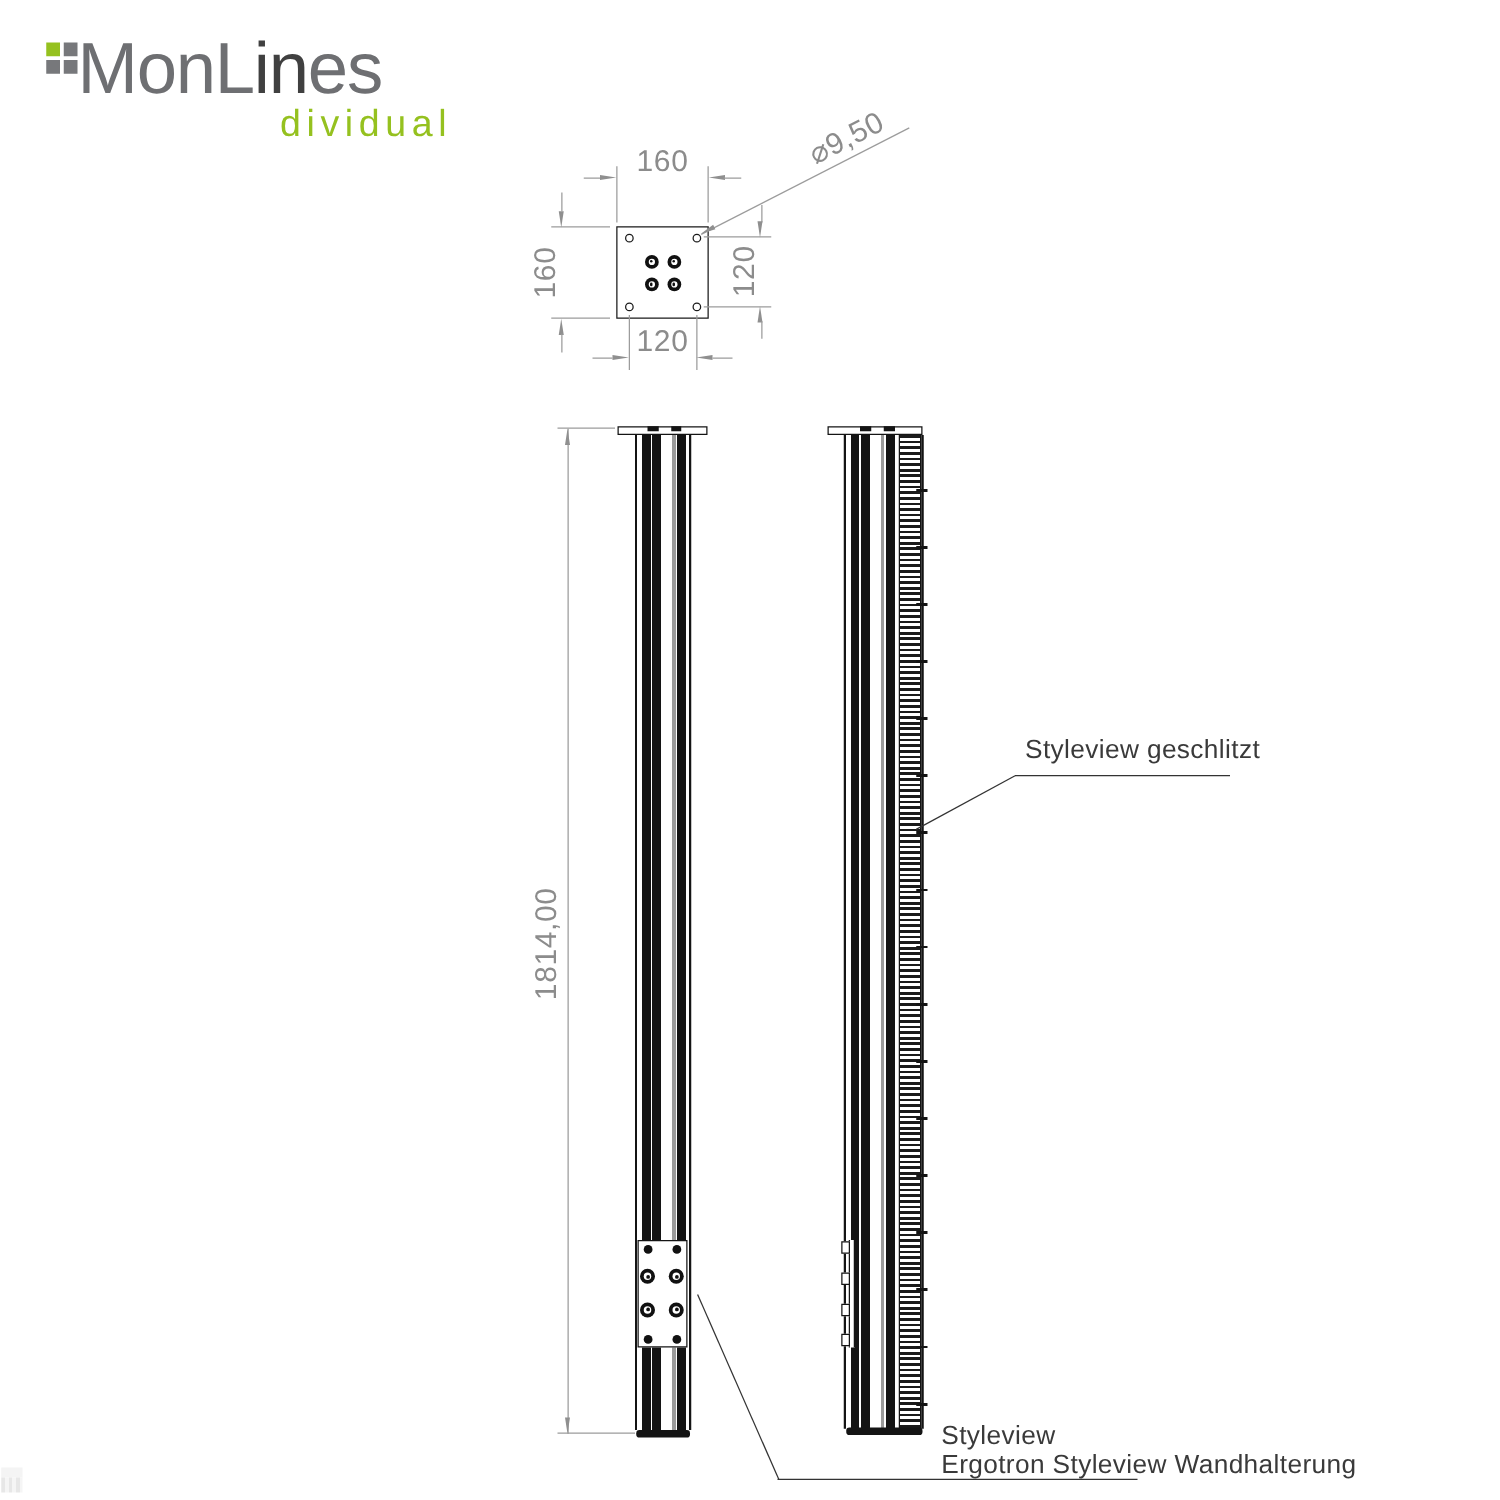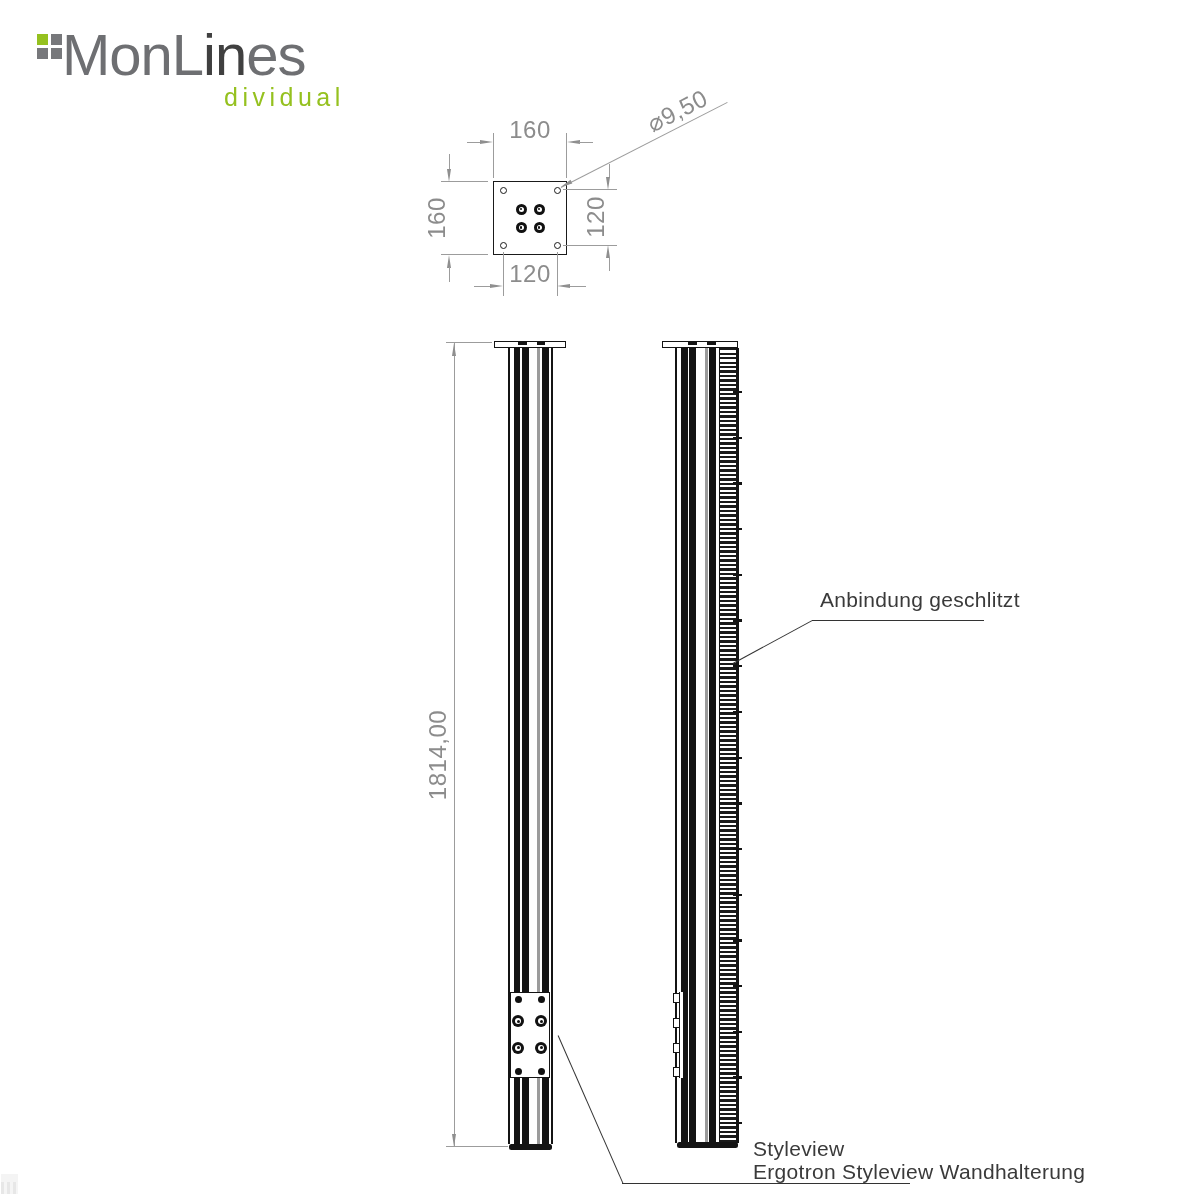--- a/index.html
+++ b/index.html
@@ -34,21 +34,21 @@
   <div>
     <div>
       <div class="sq" style="left:37px;top:34px;background:#95c11f;"></div>
       <div class="sq" style="left:51px;top:34px;background:#77787b;"></div>
       <div class="sq" style="left:37px;top:48px;background:#77787b;"></div>
       <div class="sq" style="left:51px;top:48px;background:#77787b;"></div>
     </div>
     <div class="abs" style="left:62px;top:26px;font-size:58px;font-weight:500;letter-spacing:-1px;color:#6e6f72;line-height:1;">
       <span>MonL</span><span style="color:#404040;">in</span><span>es</span>
     </div>
-    <div class="abs" style="left:224px;top:85px;font-size:25px;font-weight:500;letter-spacing:4.5px;color:#95c11f;line-height:1;">dividual</div>
+    <div class="abs" style="left:224px;top:85px;font-size:30px;font-weight:500;letter-spacing:4.5px;color:#95c11f;line-height:1;">dividual</div>
   </div>
 
   <div>
 
     <div class="abs" style="left:493px;top:181px;width:74px;height:74px;border:1.9px solid #1a1a1a;box-sizing:border-box;background:#fff;"></div>
 
     <div class="hole" style="left:500px;top:187px;width:7px;height:7px;border:1.5px solid #1a1a1a;background:#fff;"></div>
     <div class="hole" style="left:553.5px;top:187px;width:7px;height:7px;border:1.5px solid #1a1a1a;background:#fff;"></div>
     <div class="hole" style="left:500px;top:241.5px;width:7px;height:7px;border:1.5px solid #1a1a1a;background:#fff;"></div>
     <div class="hole" style="left:553.5px;top:241.5px;width:7px;height:7px;border:1.5px solid #1a1a1a;background:#fff;"></div>
@@ -174,21 +174,21 @@
 
     <div class="abs" style="left:678.5px;top:992px;width:5px;height:86px;box-sizing:border-box;background:#fff;
                 border-left:1.5px solid #141414;border-right:1.5px solid #141414;"></div>
     <div class="abs" style="left:672.5px;top:992.5px;width:7.5px;height:10px;border:1.5px solid #141414;box-sizing:border-box;background:#fff;"></div>
     <div class="abs" style="left:672.5px;top:1017.5px;width:7.5px;height:10px;border:1.5px solid #141414;box-sizing:border-box;background:#fff;"></div>
     <div class="abs" style="left:672.5px;top:1043px;width:7.5px;height:10px;border:1.5px solid #141414;box-sizing:border-box;background:#fff;"></div>
     <div class="abs" style="left:672.5px;top:1067px;width:7.5px;height:10px;border:1.5px solid #141414;box-sizing:border-box;background:#fff;"></div>
   </div>
 
   <div>
-    <div class="ann" style="left:820px;top:588px;">Anbindung geschlitzt</div>
+    <div class="ann" style="left:820px;top:588px;">Styleview geschlitzt</div>
     <div class="dln" style="left:812px;top:620px;width:172px;height:1.2px;"></div>
     <div class="dln" style="left:733px;top:662.5px;width:90px;height:1.2px;transform:rotate(-28.5deg);transform-origin:left center;"></div>
   </div>
 
   <div>
     <div class="ann" style="left:753px;top:1137px;">Styleview</div>
     <div class="ann" style="left:753px;top:1160px;">Ergotron Styleview Wandhalterung</div>
     <div class="dln" style="left:558px;top:1034.5px;width:162px;height:1.2px;transform:rotate(66.3deg);transform-origin:left center;"></div>
     <div class="dln" style="left:622px;top:1182.5px;width:288px;height:1.2px;"></div>
   </div>

